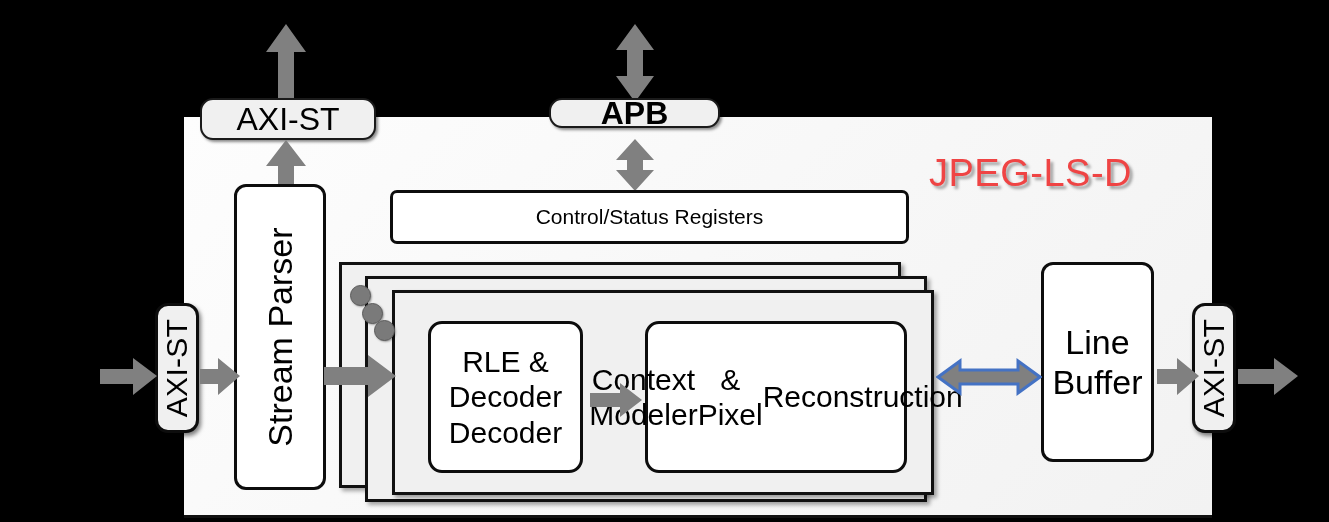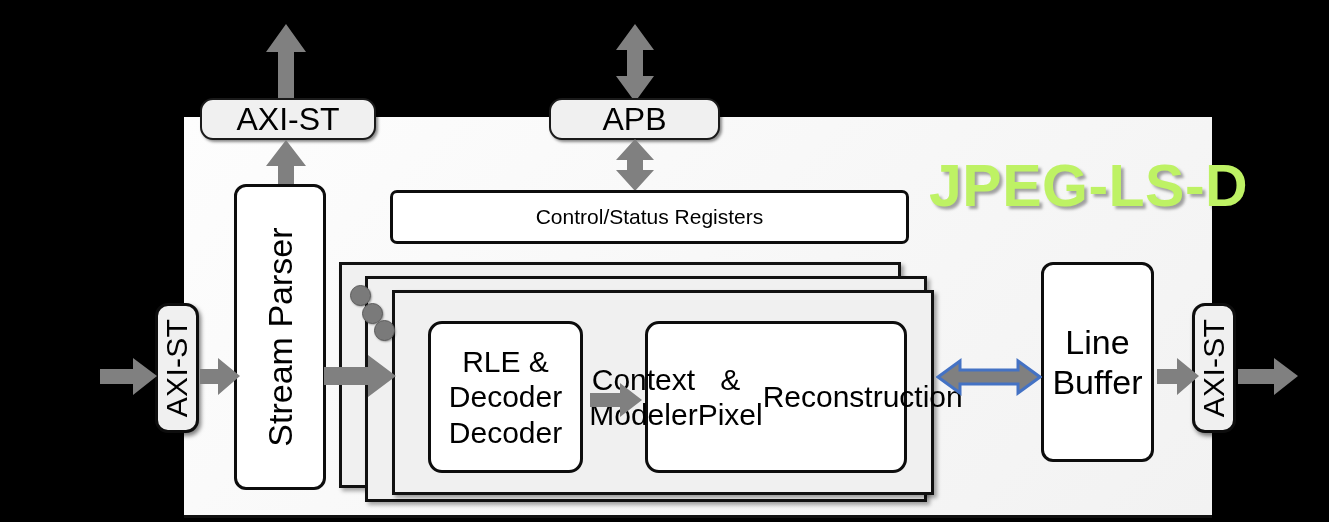--- a/index.html
+++ b/index.html
@@ -36,21 +36,21 @@
   .stack{position:absolute;box-sizing:border-box;
          background:#f0f0f0;border:3px solid #111;
          box-shadow:3px 3px 4px rgba(0,0,0,.35);}
 
   .dots span{position:absolute;width:19px;height:19px;border-radius:50%;
              background:#7a7a7a;border:1px solid #5c5c5c;
              box-shadow:1px 1px 2px rgba(0,0,0,.35);}
 
   
   .arr{position:absolute;}
-  .title{position:absolute;font-size:59px;font-weight:bold;color:#bef264;
+  .title{position:absolute;font-size:38px;font-weight:normal;color:#ef4444;
          text-shadow:3px 3px 3px rgba(0,0,0,.35);letter-spacing:.5px;}
 </style>
 </head>
 <body>
 
 <div id="stage">
 
   <svg class="arr" style="left:253px;top:22px;" width="42" height="80">
     <polygon points="21,2 41,30 29,30 29,80 13,80 13,30 1,30" fill="#808080"></polygon>
   </svg>
@@ -58,21 +58,21 @@
   <svg class="arr" style="left:602px;top:22px;" width="42" height="80">
     <polygon points="21,2 40,28 29,28 29,54 40,54 21,80 2,54 13,54 13,28 2,28" fill="#808080"></polygon>
   </svg>
 
   <div id="chip"></div>
 
   <div class="pill" style="left:188px;top:98px;width:176px;height:42px;font-size:32px;">
     <span>AXI-ST</span>
   </div>
 
-  <div class="pill" style="left:537px;top:98px;width:171px;height:42px;font-size:32px;">
+  <div class="pill" style="left:537px;top:98px;width:171px;height:30px;font-size:32px;font-weight:bold;">
     <span>APB</span>
   </div>
 
   <svg class="arr" style="left:253px;top:140px;" width="42" height="50">
     <polygon points="21,0 41,26 29,26 29,50 13,50 13,26 1,26" fill="#808080"></polygon>
   </svg>
 
   <svg class="arr" style="left:602px;top:139px;" width="42" height="52">
     <polygon points="21,0 40,21 29,21 29,31 40,31 21,52 2,31 13,31 13,21 2,21" fill="#808080"></polygon>
   </svg>

